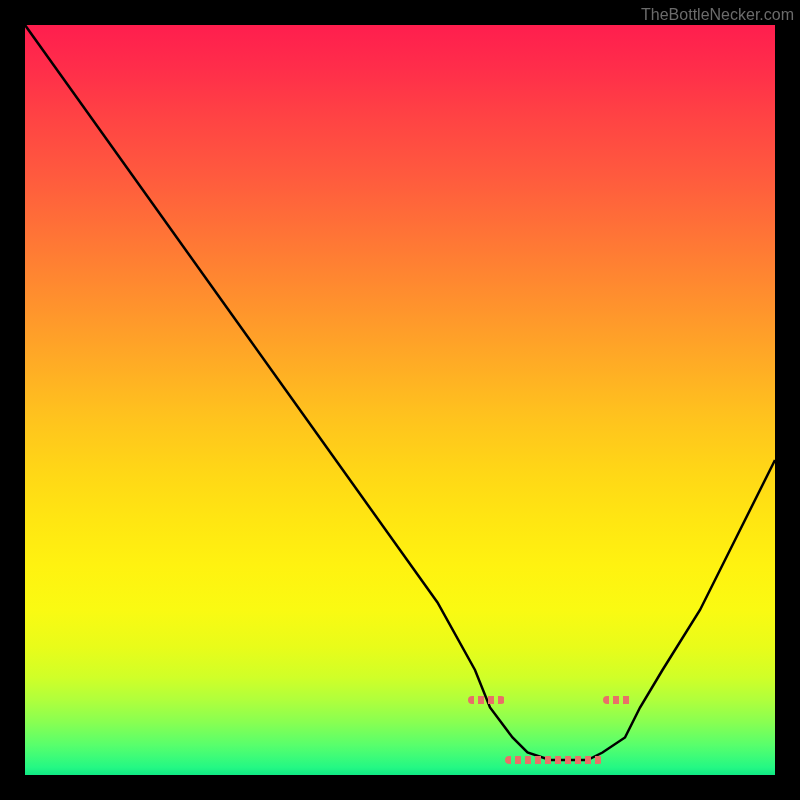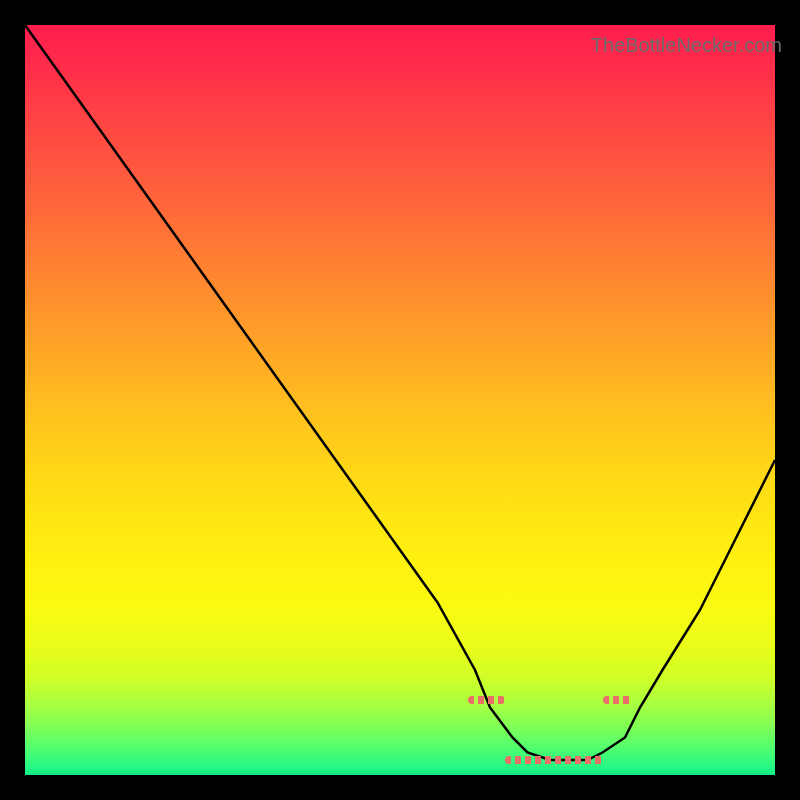--- a/index.html
+++ b/index.html
@@ -6,26 +6,25 @@
   body {
     width: 800px;
     height: 800px;
     background: #000;
     position: relative;
     font-family: Arial, sans-serif;
   }
   .watermark {
     position: absolute;
     top: 6px;
-    right: 18px;
+    right: 6px;
     color: #6b6b6b;
-    font-size: 20px;
+    font-size: 16px;
     font-weight: 500;
     z-index: 10;
-    margin-top: 28px;
   }
   .plot-area {
     position: absolute;
     left: 25px;
     top: 25px;
     width: 750px;
     height: 750px;
     overflow: hidden;
   }
   .gradient-bg {

